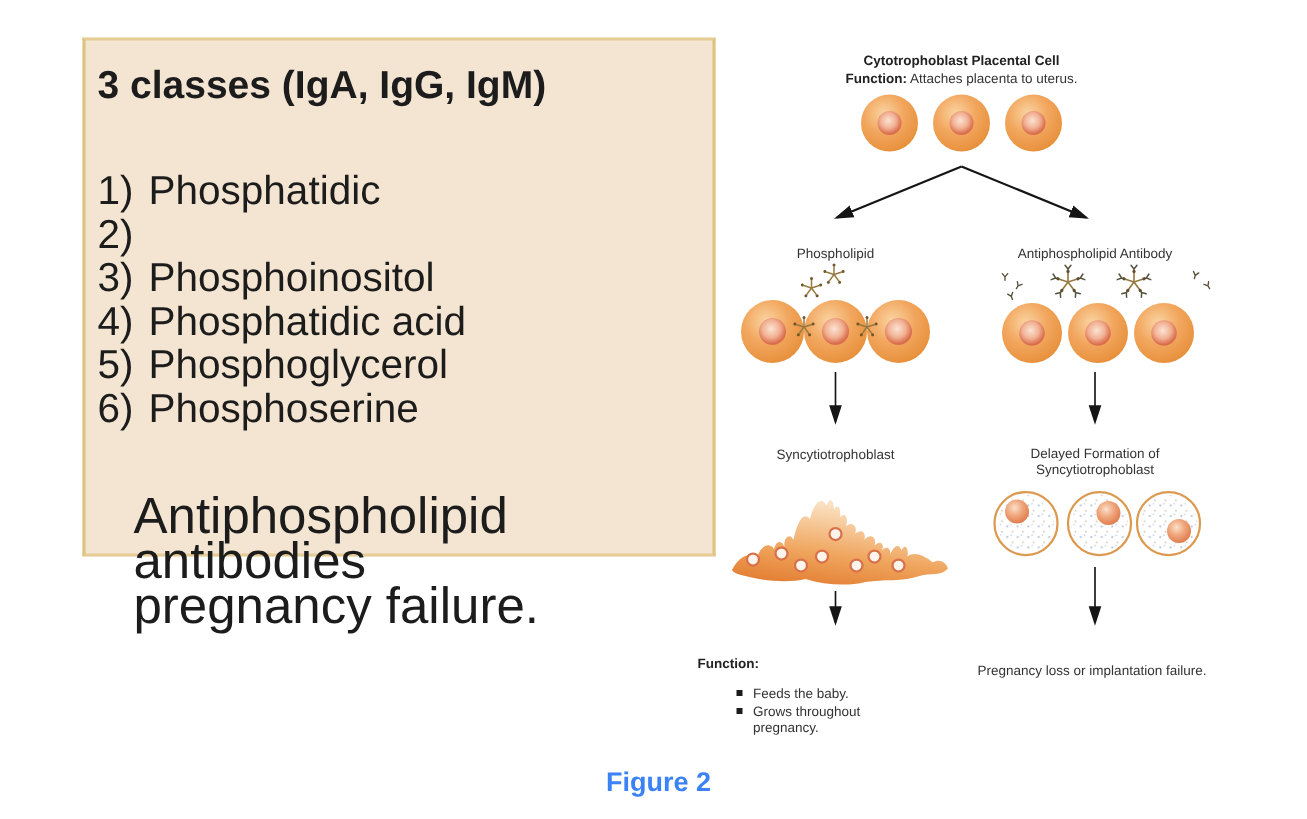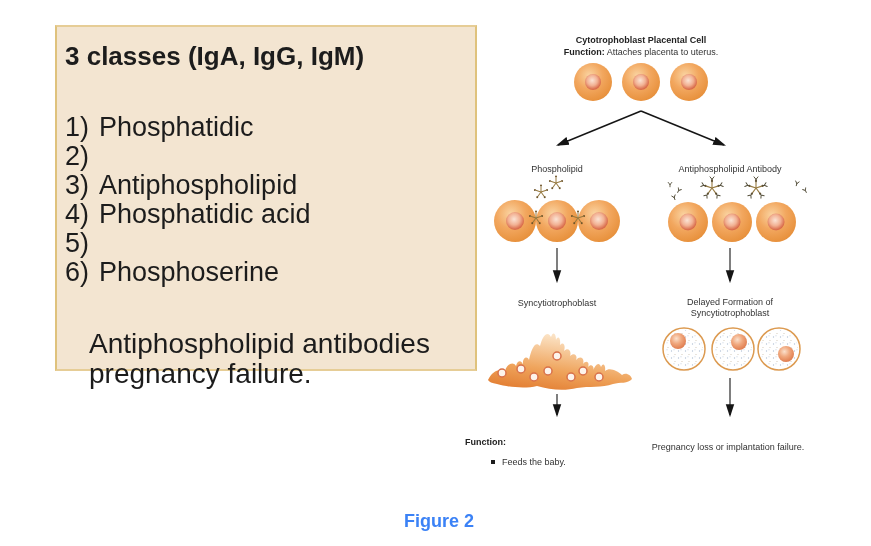--- a/index.html
+++ b/index.html
@@ -9,21 +9,21 @@
 
   
   .panel { position:absolute; left:55px; top:25px; width:422px; height:346px;
            background:#f3e5d1; border:2px solid #e6cd96;
            border-left-color:#dfc27c; border-right-color:#dfc27c;
            padding:14px 10px 0 8px; color:#1c1c1c; }
   .panel-heading { font-weight:bold; font-size:26px; line-height:30px; letter-spacing:0; }
   .panel-list { list-style:none; margin-top:42px; }
   .panel-list li { display:flex; font-size:27px; line-height:29px; }
   .li-num { width:34px; flex:none; }
-  .panel-note { margin-top:42px; margin-left:24px; font-size:28px; line-height:30px; }
+  .panel-note { margin-top:42px; margin-left:24px; font-size:34px; line-height:30px; }
 
   
   .fig-caption { position:absolute; left:404px; top:511px; font-size:18px; font-weight:bold; color:#3b82f6; }
 
   
   #diagram { position:absolute; left:460px; top:25px; width:391px; height:505px; }
   #diagram svg.art { position:absolute; left:0; top:0; }
   .dlabel { position:absolute; font-size:9px; line-height:11px; color:#333;
             white-space:nowrap; transform:translateX(-50%); }
   .dlabel.bold { font-weight:bold; color:#222; }
@@ -46,28 +46,29 @@
     <ul class="panel-list">
       <li>
         <span class="li-num">1)</span>
         <span>Phosphatidic</span>
         </li>
       <li>
         <span class="li-num">2)</span>
         </li>
       <li>
         <span class="li-num">3)</span>
-        <span>Antiphospholipid</span>
+        <span>Phosphoinositol</span>
         </li>
       <li>
         <span class="li-num">4)</span>
         <span>Phosphatidic acid</span>
         </li>
       <li>
         <span class="li-num">5)</span>
+        <span>Phosphoglycerol</span>
         </li>
       <li>
         <span class="li-num">6)</span>
         <span>Phosphoserine</span>
         </li>
     </ul>
     <div class="panel-note">
       <div>Antiphospholipid antibodies</div>
       <div>pregnancy failure.</div>
     </div>
@@ -247,18 +248,19 @@
     <div class="dlabel" style="left:97px; top:139px;">Phospholipid</div>
     <div class="dlabel" style="left:270px; top:139px;text-align:center;">Antiphospholipid Antibody</div>
 
     <div class="dlabel" style="left:97px; top:273px;">Syncytiotrophoblast</div>
     <div class="dlabel" style="left:270px; top:272px;">Delayed Formation of</div>
     <div class="dlabel" style="left:270px; top:283px;">Syncytiotrophoblast</div>
 
     <div class="dlabel bold dleft" style="left:5px; top:412px;">Function:</div>
     <ul class="fn-bullets">
       <li>Feeds the baby.</li>
+      <li>Grows throughout pregnancy.</li>
     </ul>
 
     <div class="dlabel" style="left:268px; top:417px;">Pregnancy loss or implantation failure.</div>
   </div>
 
 </div>
 
 </body></html>

